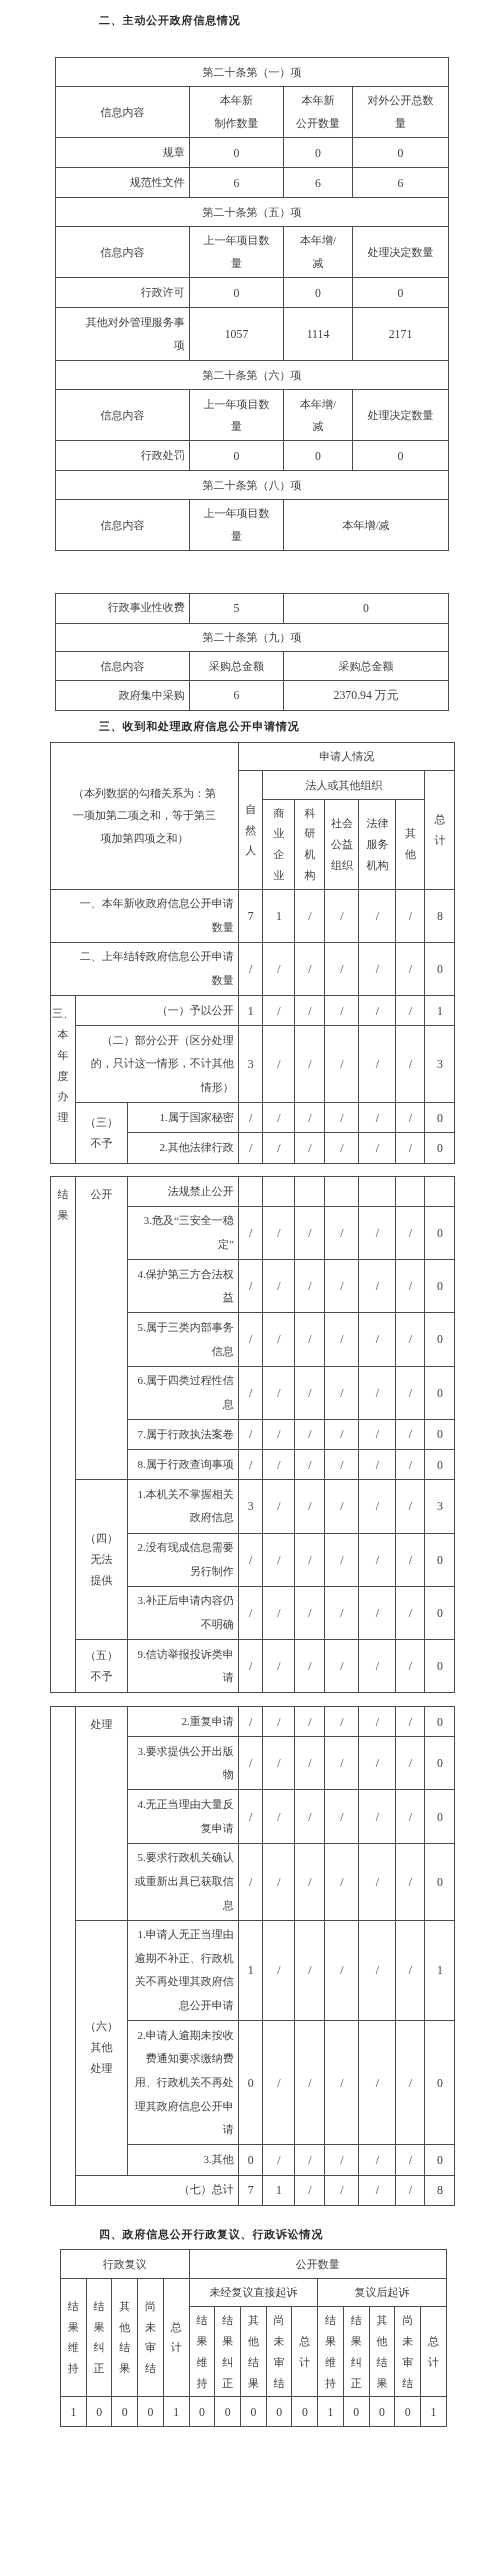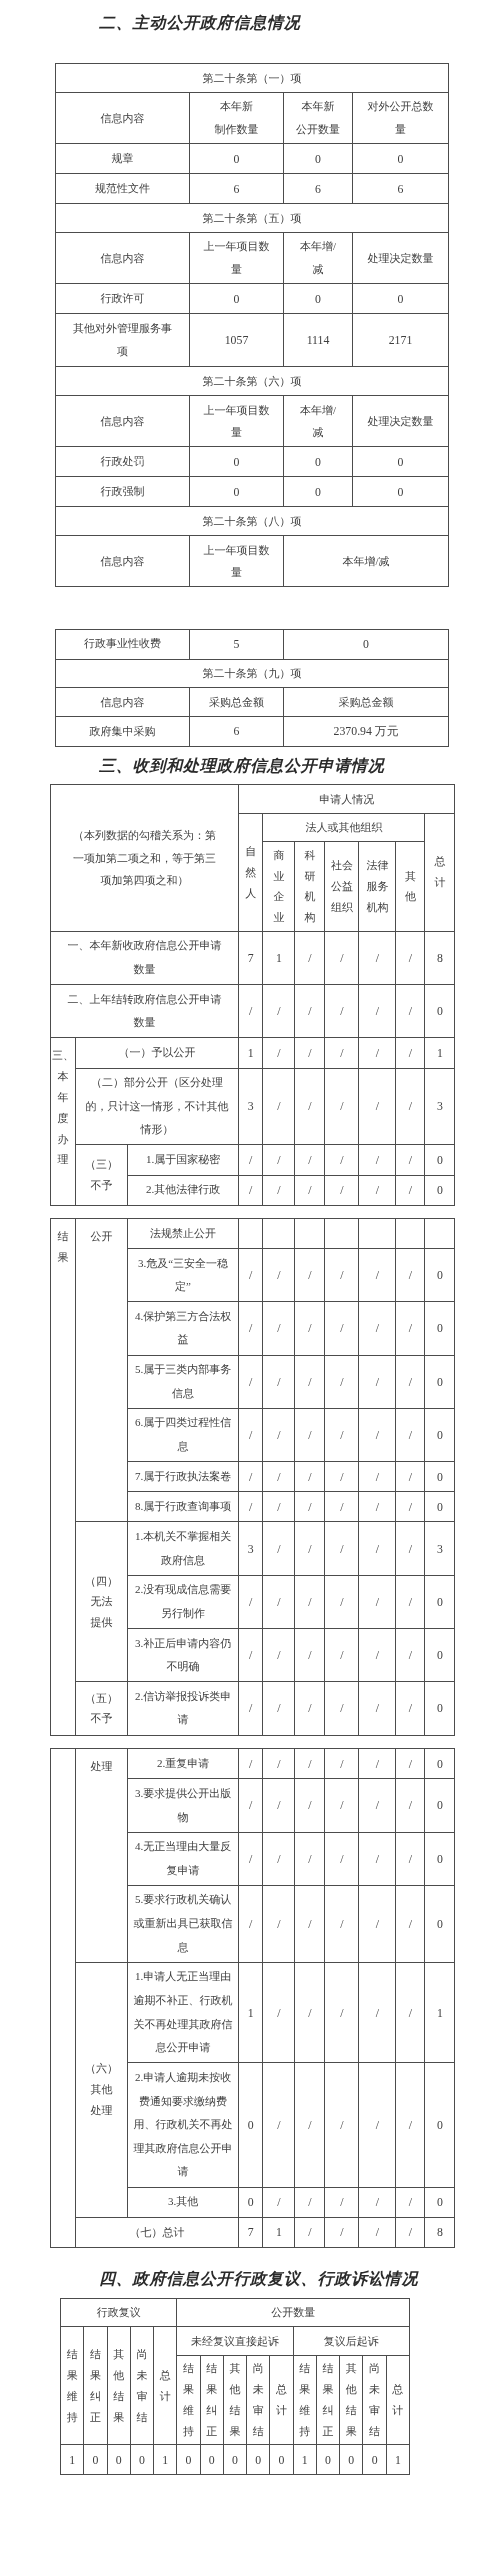--- a/index.html
+++ b/index.html
@@ -6,48 +6,47 @@
   body{
     width:504px;
     font-family:"Liberation Serif","DejaVu Serif",serif;
     color:#3e3e3e;
   }
   .doc{padding:5px 0 11.8px 0;}
   h2.sec-title{
     font-family:"Liberation Sans","DejaVu Sans",sans-serif;
     font-weight:bold;
     color:#2a2a2a;
-    font-size:16px;
+    font-size:11px;
     margin:8.4px 0 7.6px 99px;
     letter-spacing:0.8px;
-    font-style:italic;
   }
   table{
     border-collapse:collapse;
     table-layout:fixed;
     border:1.7px solid #4c4c4c;
     background:#fff;
   }
   td{
     border:0.8px solid #4c4c4c;
     padding:2.5px 4.2px;
     font-size:11px;
     line-height:2.05;
     overflow:hidden;
     vertical-align:middle;
     word-break:break-all;
   }
   .c-h{text-align:center;white-space:pre-line;}
-  .c-l{text-align:center;white-space:pre-line;line-height:2.15;}
+  .c-l{text-align:right;white-space:pre-line;line-height:2.15;}
   .c-n{text-align:center;font-size:11.8px;}
   .c-v{text-align:center;white-space:pre-line;line-height:1.9;padding:2.5px 0.8px;}
   .c-vt{text-align:center;white-space:pre-line;line-height:1.9;vertical-align:top;padding:6.7px 0.8px 2.5px 0.8px;}
   .t20{margin-left:55px;width:392px;margin-top:29px;}
   .tbig{margin-left:50px;width:405px;}
-  .t4{margin-left:60px;width:350px;}
+  .t4{margin-left:60px;width:387px;}
   .t4 td{padding:2.5px 1.7px;}
   .gap{height:12.6px;}
 </style>
 </head>
 <body>
 
 <div class="doc">
 
   <h2 class="sec-title">二、主动公开政府信息情况</h2>
 
@@ -113,26 +112,20 @@
         <tr>
           <td class="c-h">信息内容</td>
           <td class="c-h">上一年项目数
 量</td>
           <td class="c-h">本年增/
 减</td>
           <td class="c-h">处理决定数量</td>
         </tr>
         <tr>
           <td class="c-l">行政处罚</td>
-          <td class="c-n">0</td>
-          <td class="c-n">0</td>
-          <td class="c-n">0</td>
-        </tr>
-        <tr>
-          <td class="c-l">行政强制</td>
           <td class="c-n">0</td>
           <td class="c-n">0</td>
           <td class="c-n">0</td>
         </tr>
         <tr>
           <td class="c-h" colspan="4">第二十条第（八）项</td>
         </tr>
         <tr>
           <td class="c-h">信息内容</td>
           <td class="c-h">上一年项目数
@@ -412,21 +405,21 @@
           <td class="c-n">/</td>
           <td class="c-n">/</td>
           <td class="c-n">/</td>
           <td class="c-n">/</td>
           <td class="c-n">/</td>
           <td class="c-n">0</td>
         </tr>
         <tr>
           <td class="c-v">（五）
 不予</td>
-          <td class="c-l">2.信访举报投诉类申请</td>
+          <td class="c-l">9.信访举报投诉类申请</td>
           <td class="c-n">/</td>
           <td class="c-n">/</td>
           <td class="c-n">/</td>
           <td class="c-n">/</td>
           <td class="c-n">/</td>
           <td class="c-n">/</td>
           <td class="c-n">0</td>
         </tr>
       </tbody>
   </table>

